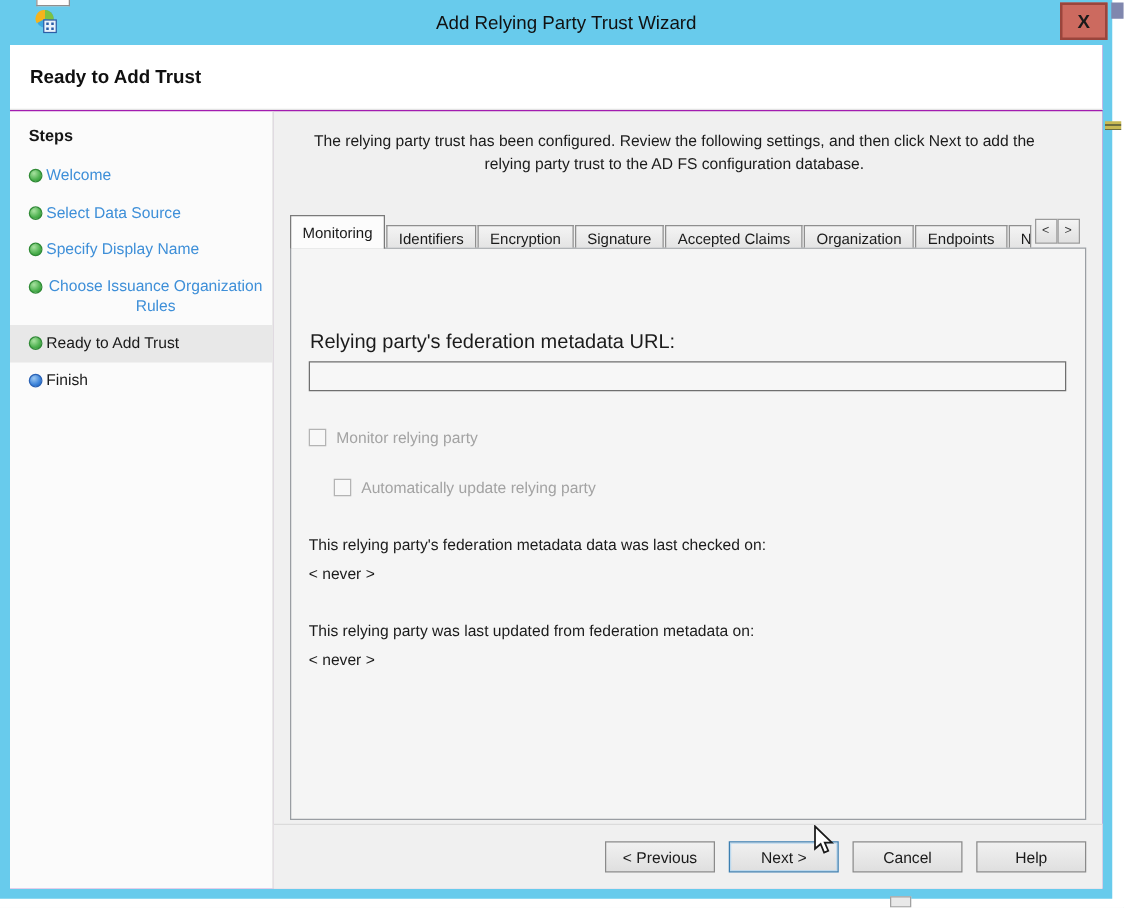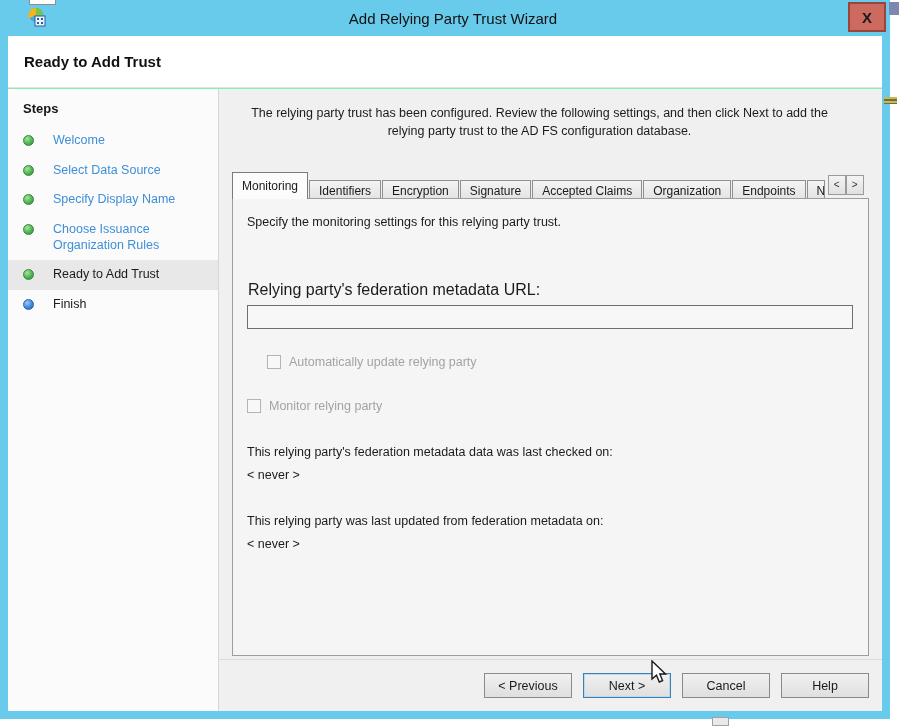--- a/index.html
+++ b/index.html
@@ -11,35 +11,35 @@
   .window { position:absolute; left:0; top:0; width:890px; height:719px;
             background:#68CBEC;padding-left:16px; }
   .titlebar { position:relative; height:36px; display:flex; align-items:center; }
   .app-icon { position:absolute; left:11px; top:7px; width:20px; height:20px; }
   .title-text { width:100%; text-align:center; font-size:15px; color:#111111; }
   .close-btn { position:absolute; right:4px; top:2px; width:38px; height:30px;
                background:#CC6A5F; border:2px solid #9A453C; color:#1A1A1A;
                font-weight:bold; font-size:15px; display:flex; align-items:center;
                justify-content:center; cursor:default; }
   .win-body { position:absolute; left:8px; top:36px; width:874px; height:675px;
-              background:#86efac; }
+              background:#a21caf; }
 
   
   .header { height:52px; background:#ffffff; border-bottom:1px solid #E4E4E4;
             display:flex; align-items:center; padding-left:16px; }
   .header h1 { font-size:15px; font-weight:bold; color:#101010; }
 
   
   .content { position:absolute; left:0; top:53px; right:0; bottom:0; display:flex; }
 
   .sidebar { width:211px; background:#FBFBFB; border-right:1px solid #D7D7D7;
              padding-top:8px; }
   .steps-heading { font-size:13px; font-weight:bold; color:#151515;
                    padding:4px 0 10px 15px; }
-  .step { display:flex; align-items:flex-start; gap:19px; padding:7px 6px 7px 15px; }
+  .step { display:flex; align-items:flex-start; gap:3px; padding:7px 6px 7px 15px;text-align:center; }
   .step .bullet { flex:0 0 auto; width:11px; height:11px; border-radius:50%;
                   margin-top:2px; }
   .bullet.done { background:radial-gradient(circle at 35% 30%, #A8E2A0, #4CB04E 60%, #2E8F35); border:1px solid #2F8A35; }
   .bullet.pending { background:radial-gradient(circle at 35% 30%, #9CC8F2, #3B82D9 60%, #1F5FB0); border:1px solid #2A62B5; }
   .step .lbl { font-size:12.5px; line-height:1.25; color:#3E8FD8; }
   .step.current { background:#E8E8E8; }
   .step.current .lbl, .step.finish .lbl { color:#1A1A1A; }
 
   .main { flex:1; background:#F0F0F0; position:relative; }
   .desc { padding:15px 20px 0 13px; font-size:12.5px; line-height:1.45;
@@ -172,33 +172,32 @@
             <div class="tab">Organization</div>
             <div class="tab">Endpoints</div>
             <div class="tab truncated">N</div>
             <div class="tab-scroll">
               <button>&lt;</button>
               <button>&gt;</button>
             </div>
           </div>
 
           <div class="tabpanel">
-            <div class="panel-intro">Specify the monitoring settings for this relying party trust.</div>
 
             <div class="field-label">Relying party's federation metadata URL:</div>
             <input class="url-input" type="text" value="" style="">
+
+            <div class="cb-row">
+              <span class="checkbox"></span>
+              <span class="cb-label">Monitor relying party</span>
+            </div>
 
             <div class="cb-row indent">
               <span class="checkbox"></span>
               <span class="cb-label">Automatically update relying party</span>
-            </div>
-
-            <div class="cb-row">
-              <span class="checkbox"></span>
-              <span class="cb-label">Monitor relying party</span>
             </div>
 
             <div class="meta-label">This relying party's federation metadata data was last checked on:</div>
             <div class="meta-value">&lt; never &gt;</div>
 
             <div class="meta-label">This relying party was last updated from federation metadata on:</div>
             <div class="meta-value">&lt; never &gt;</div>
           </div>
 
           <div class="footer">

